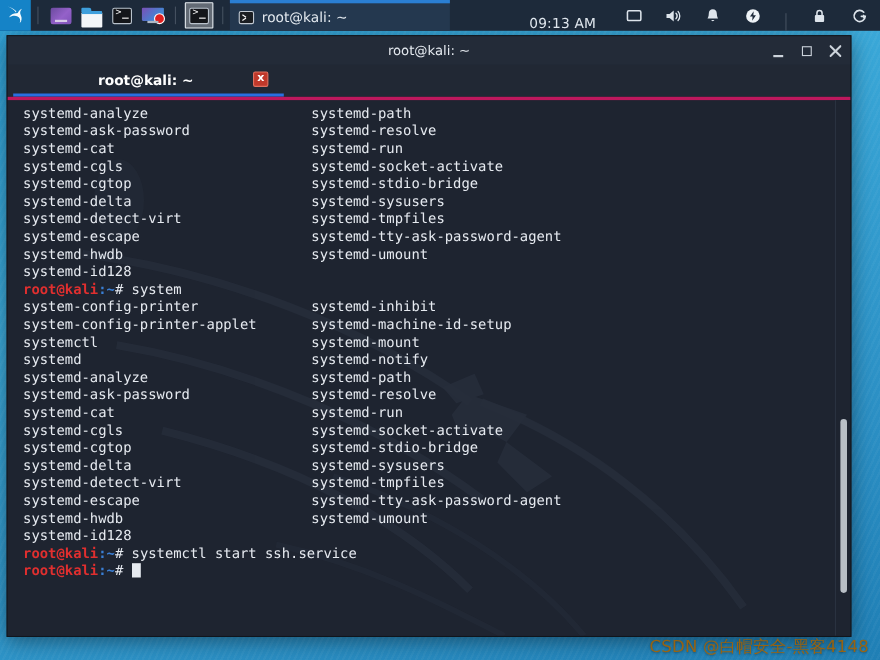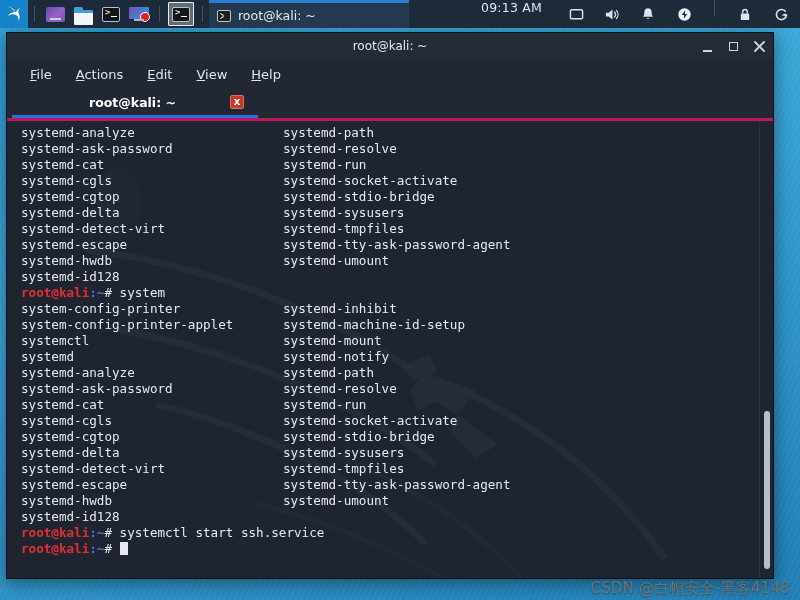--- a/index.html
+++ b/index.html
@@ -99,21 +99,21 @@
   .wb-ic:before{
     content:""; position:absolute; left:2px; top:3px; width:4px; height:1px;
     background:#fff; transform:rotate(35deg);
   }
   .wb-ic:after{
     content:""; position:absolute; left:2px; top:6px; width:4px; height:1px;
     background:#fff; transform:rotate(-35deg);
   }
 
   .panel-spacer { flex:1; }
-  .panel-right { display:flex; align-items:flex-start; gap:12px; padding-right:7px; }
+  .panel-right { display:flex; align-items:flex-end; gap:12px; padding-right:7px; }
   .clock { font-size:12.5px; color:#dfe6ed; margin-right:10px; letter-spacing:.2px; }
   .tray {
     width:24px; height:28px; display:flex; align-items:center; justify-content:center;
   }
   .tray svg { display:block; }
 
   
   .desk-icon {
     position:absolute; left:26px; top:58px; width:70px;
     display:flex; flex-direction:column; align-items:center; z-index:5;
@@ -212,21 +212,21 @@
     background:#1e2430; border-left:1px solid #2a3240;
   }
   .thumb {
     position:absolute; left:4px; width:6px; top:290px; height:158px;
     background:#b9bfc6; border-radius:3px;
   }
 
   
   .watermark {
     position:absolute; right:10px; bottom:2px; z-index:60;
-    font-size:15px; color:#737373; opacity:.92;
+    font-size:15px; color:#a16207; opacity:.92;
     font-family:"DejaVu Sans", sans-serif;
     text-shadow:0 1px 2px rgba(0,0,0,.35);
     letter-spacing:.2px; white-space:nowrap;text-align:right;
   }
 </style>
 </head>
 <body>
 
 <div id="panel">
 
@@ -341,27 +341,20 @@
           <i></i>
         </span>
       <span class="tb-btn">
         <svg width="11" height="11" viewBox="0 0 11 11">
           <path d="M1 1 L10 10 M10 1 L1 10" stroke="#ccd3db" stroke-width="1.9" stroke-linecap="round"></path>
         </svg>
       </span>
     </span>
   </div>
 
-  <div class="menubar">
-    <span class="menu-item"><u>F</u>ile</span>
-    <span class="menu-item"><u>A</u>ctions</span>
-    <span class="menu-item"><u>E</u>dit</span>
-    <span class="menu-item"><u>V</u>iew</span>
-    <span class="menu-item"><u>H</u>elp</span>
-  </div>
 
   <div class="tabbar">
     <div class="tab">
       <span class="tab-label">root@kali: ~</span>
       <span class="tab-close">x</span>
     </div>
     <div class="tab-underline"></div>
   </div>
 
   <div class="term-wrap">

